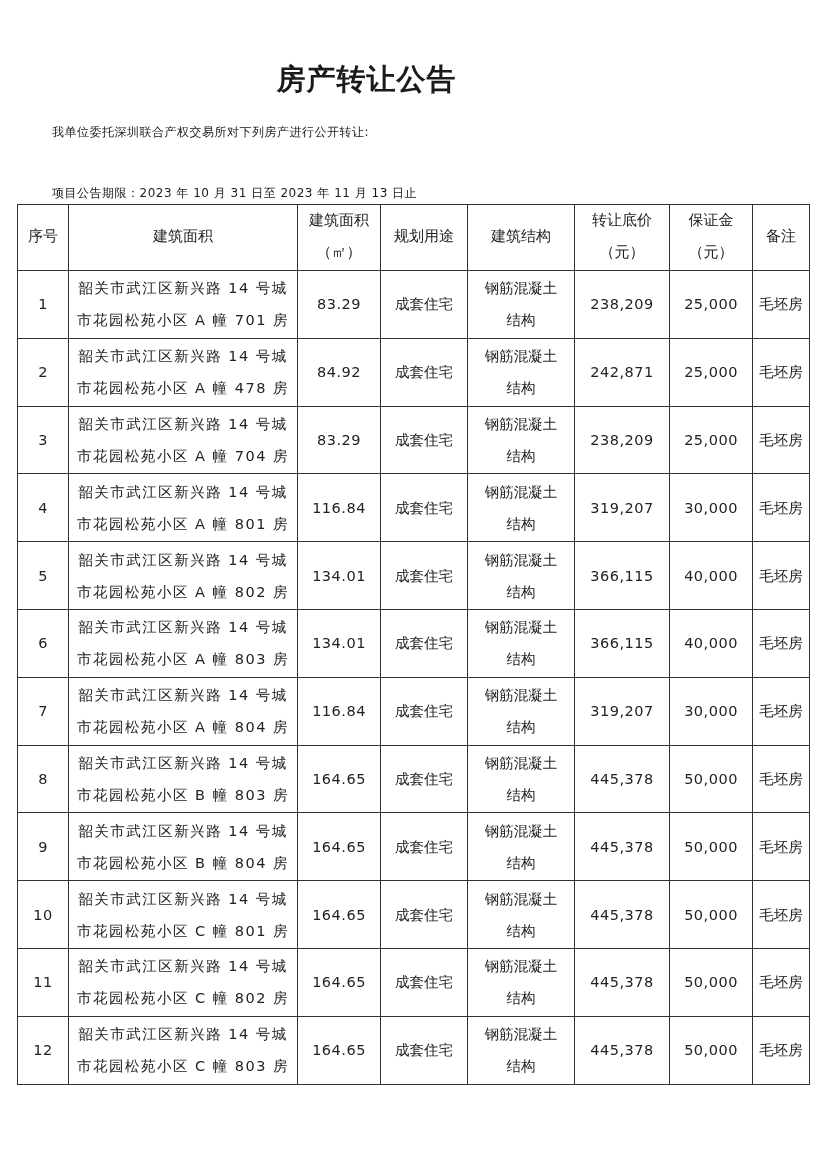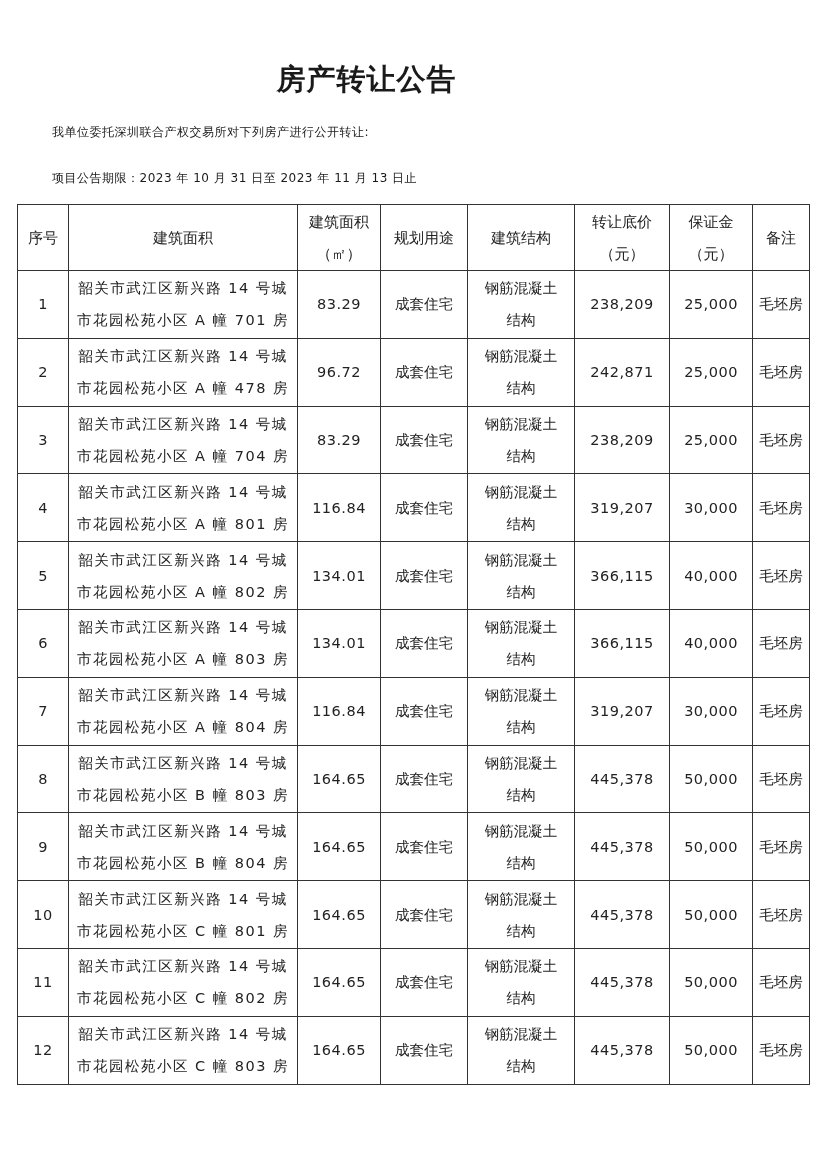--- a/index.html
+++ b/index.html
@@ -11,35 +11,35 @@
   .title {
     position: absolute; left: 0; width: 733px; top: 60px;
     text-align: center; font-size: 29px; font-weight: bold; letter-spacing: 1px;
     font-family: "DejaVu Serif", "Liberation Serif", serif;
   }
   .line {
     position: absolute; left: 52px; font-size: 12px; letter-spacing: 0.5px;
     font-family: "DejaVu Sans", "Liberation Sans", sans-serif;
   }
   .line1 { top: 124px; }
-  .line2 { top: 170px; }
+  .line2 { top: 185px; }
   table.list {
     position: absolute; left: 17px; top: 204px;
     border-collapse: collapse; table-layout: fixed;
     width: 792px;
   }
   table.list td, table.list th {
     border: 1px solid #333;
     text-align: center; vertical-align: middle;
     font-weight: normal;
     font-family: "DejaVu Sans", "Liberation Sans", sans-serif;
     font-size: 14.5px; line-height: 32px; padding: 0;
     color: #222;
   }
-  table.list thead th { height: 65px; font-size: 15px; line-height: 32px; }
+  table.list thead th { height: 65px; font-size: 15px; line-height: 32px; font-family: Liberation Mono, monospace; }
   table.list tbody td { height: 66.8px; }
   td.name { text-align: center; letter-spacing: 1.5px; font-size: 14px; }
   td.num { font-family: "DejaVu Sans Mono", "Liberation Mono", monospace; font-size: 14px; letter-spacing: 0.5px; }
   td.struct { line-height: 32px; }
 </style>
 </head>
 <body>
 
 <div class="title">房产转让公告</div>
 <div class="line line1">我单位委托深圳联合产权交易所对下列房产进行公开转让:</div>
@@ -76,21 +76,21 @@
     <td>成套住宅</td>
     <td class="struct"><span>钢筋混凝土</span><br><span>结构</span></td>
     <td class="num">238,209</td>
     <td class="num">25,000</td>
     <td>毛坯房</td>
   </tr>
 
   <tr>
     <td class="num">2</td>
     <td class="name"><span>韶关市武江区新兴路 14 号城</span><br><span>市花园松苑小区 A 幢 478 房</span></td>
-    <td class="num">96.72</td>
+    <td class="num">84.92</td>
     <td>成套住宅</td>
     <td class="struct"><span>钢筋混凝土</span><br><span>结构</span></td>
     <td class="num">242,871</td>
     <td class="num">25,000</td>
     <td>毛坯房</td>
   </tr>
 
   <tr>
     <td class="num">3</td>
     <td class="name"><span>韶关市武江区新兴路 14 号城</span><br><span>市花园松苑小区 A 幢 704 房</span></td>

